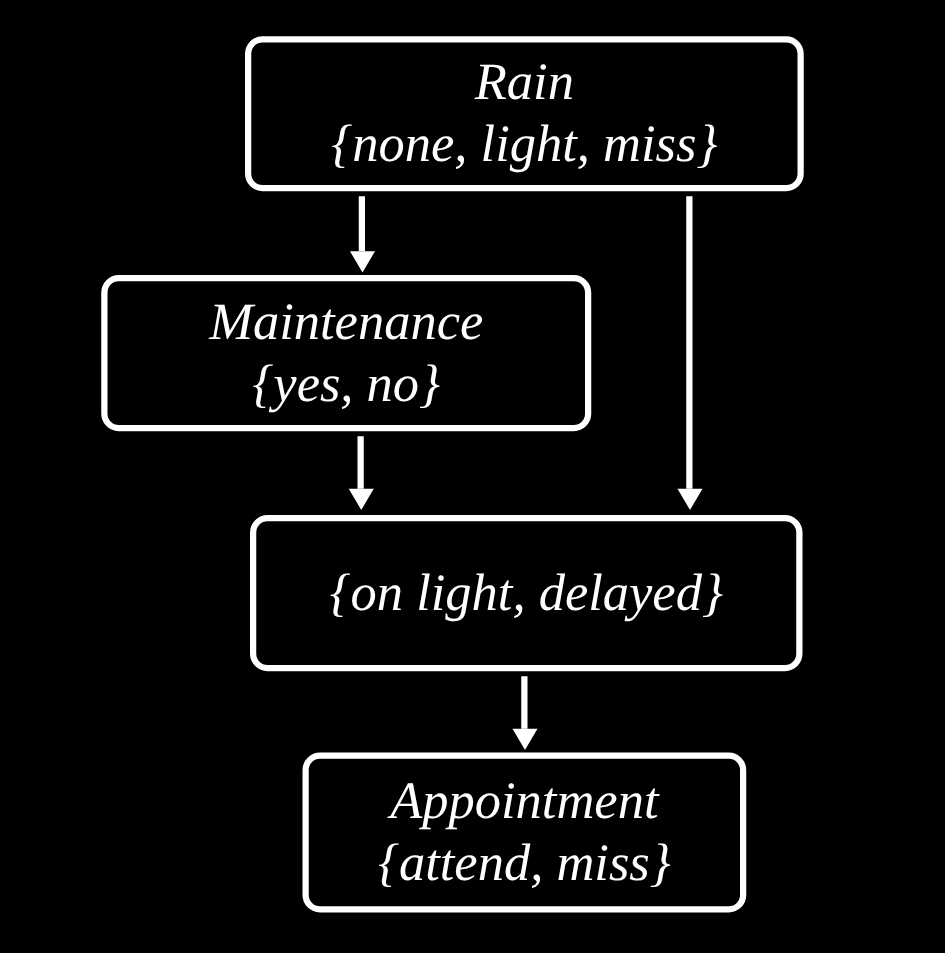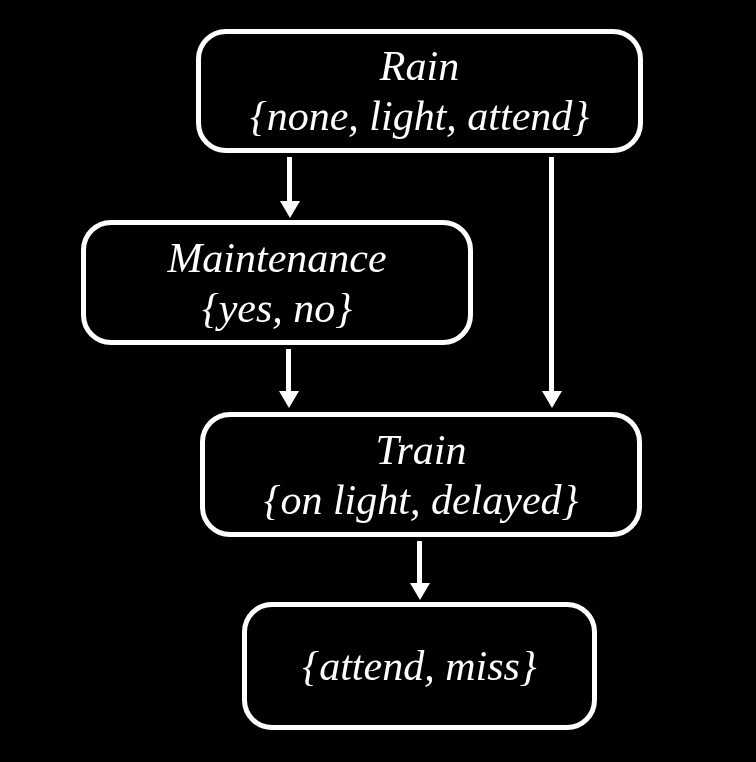--- a/index.html
+++ b/index.html
@@ -12,21 +12,21 @@
     width: 756px;
     height: 762px;
     background: #000000;
     overflow: hidden;
     font-family: "Liberation Serif", "DejaVu Serif", serif;
   }
   .node {
     position: absolute;
     box-sizing: border-box;
     border: 5px solid #ffffff;
-    border-radius: 30px;
+    border-radius: 14px;
     background: #000000;
     color: #ffffff;
     display: flex;
     flex-direction: column;
     align-items: center;
     justify-content: center;
     text-align: center;
     font-style: italic;
     font-size: 42px;
     line-height: 50px;
@@ -74,34 +74,34 @@
   #edge-train-appointment .shaft { height: 42px; }
   #edge-train-appointment .head  { top: 42px; }
 </style>
 </head>
 <body>
 
 <div class="canvas">
 
   <div class="node" id="node-rain">
     <span class="node-label">Rain</span>
-    <span class="node-domain">{none, light, attend}</span>
+    <span class="node-domain">{none, light, miss}</span>
   </div>
 
   <div class="node" id="node-maintenance">
     <span class="node-label">Maintenance</span>
     <span class="node-domain">{yes, no}</span>
   </div>
 
   <div class="node" id="node-train">
-    <span class="node-label">Train</span>
     <span class="node-domain">{on light, delayed}</span>
   </div>
 
   <div class="node" id="node-appointment">
+    <span class="node-label">Appointment</span>
     <span class="node-domain">{attend, miss}</span>
   </div>
 
   <div class="edge" id="edge-rain-maintenance">
     <div class="shaft"></div>
     <div class="head"></div>
   </div>
 
   <div class="edge" id="edge-rain-train">
     <div class="shaft"></div>

